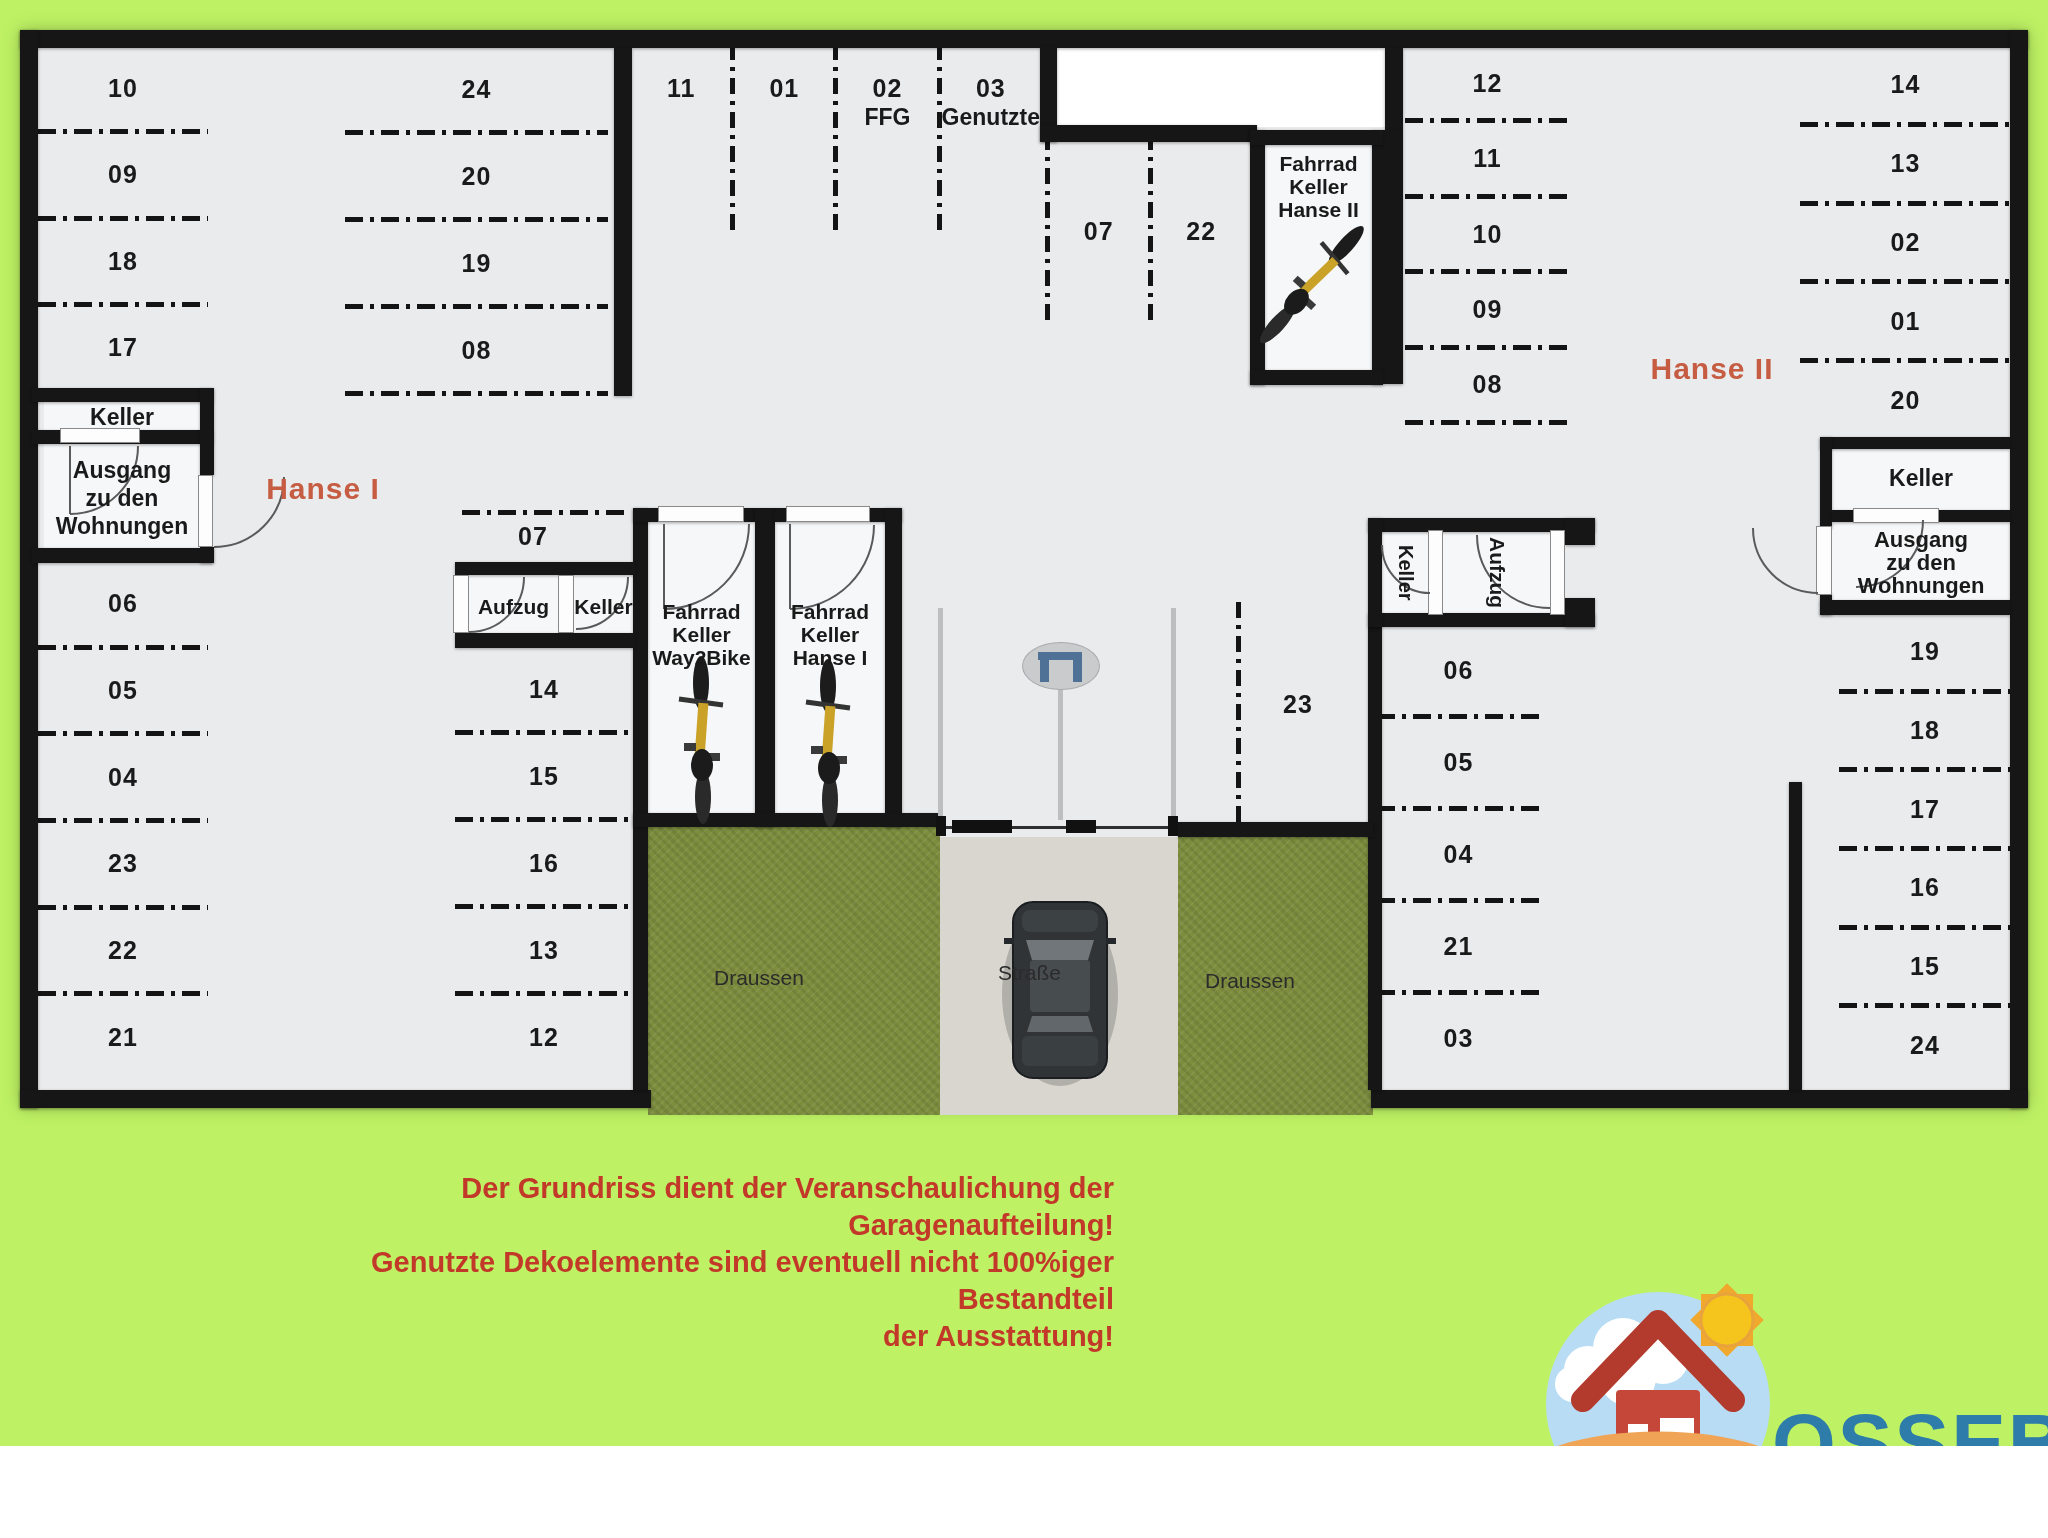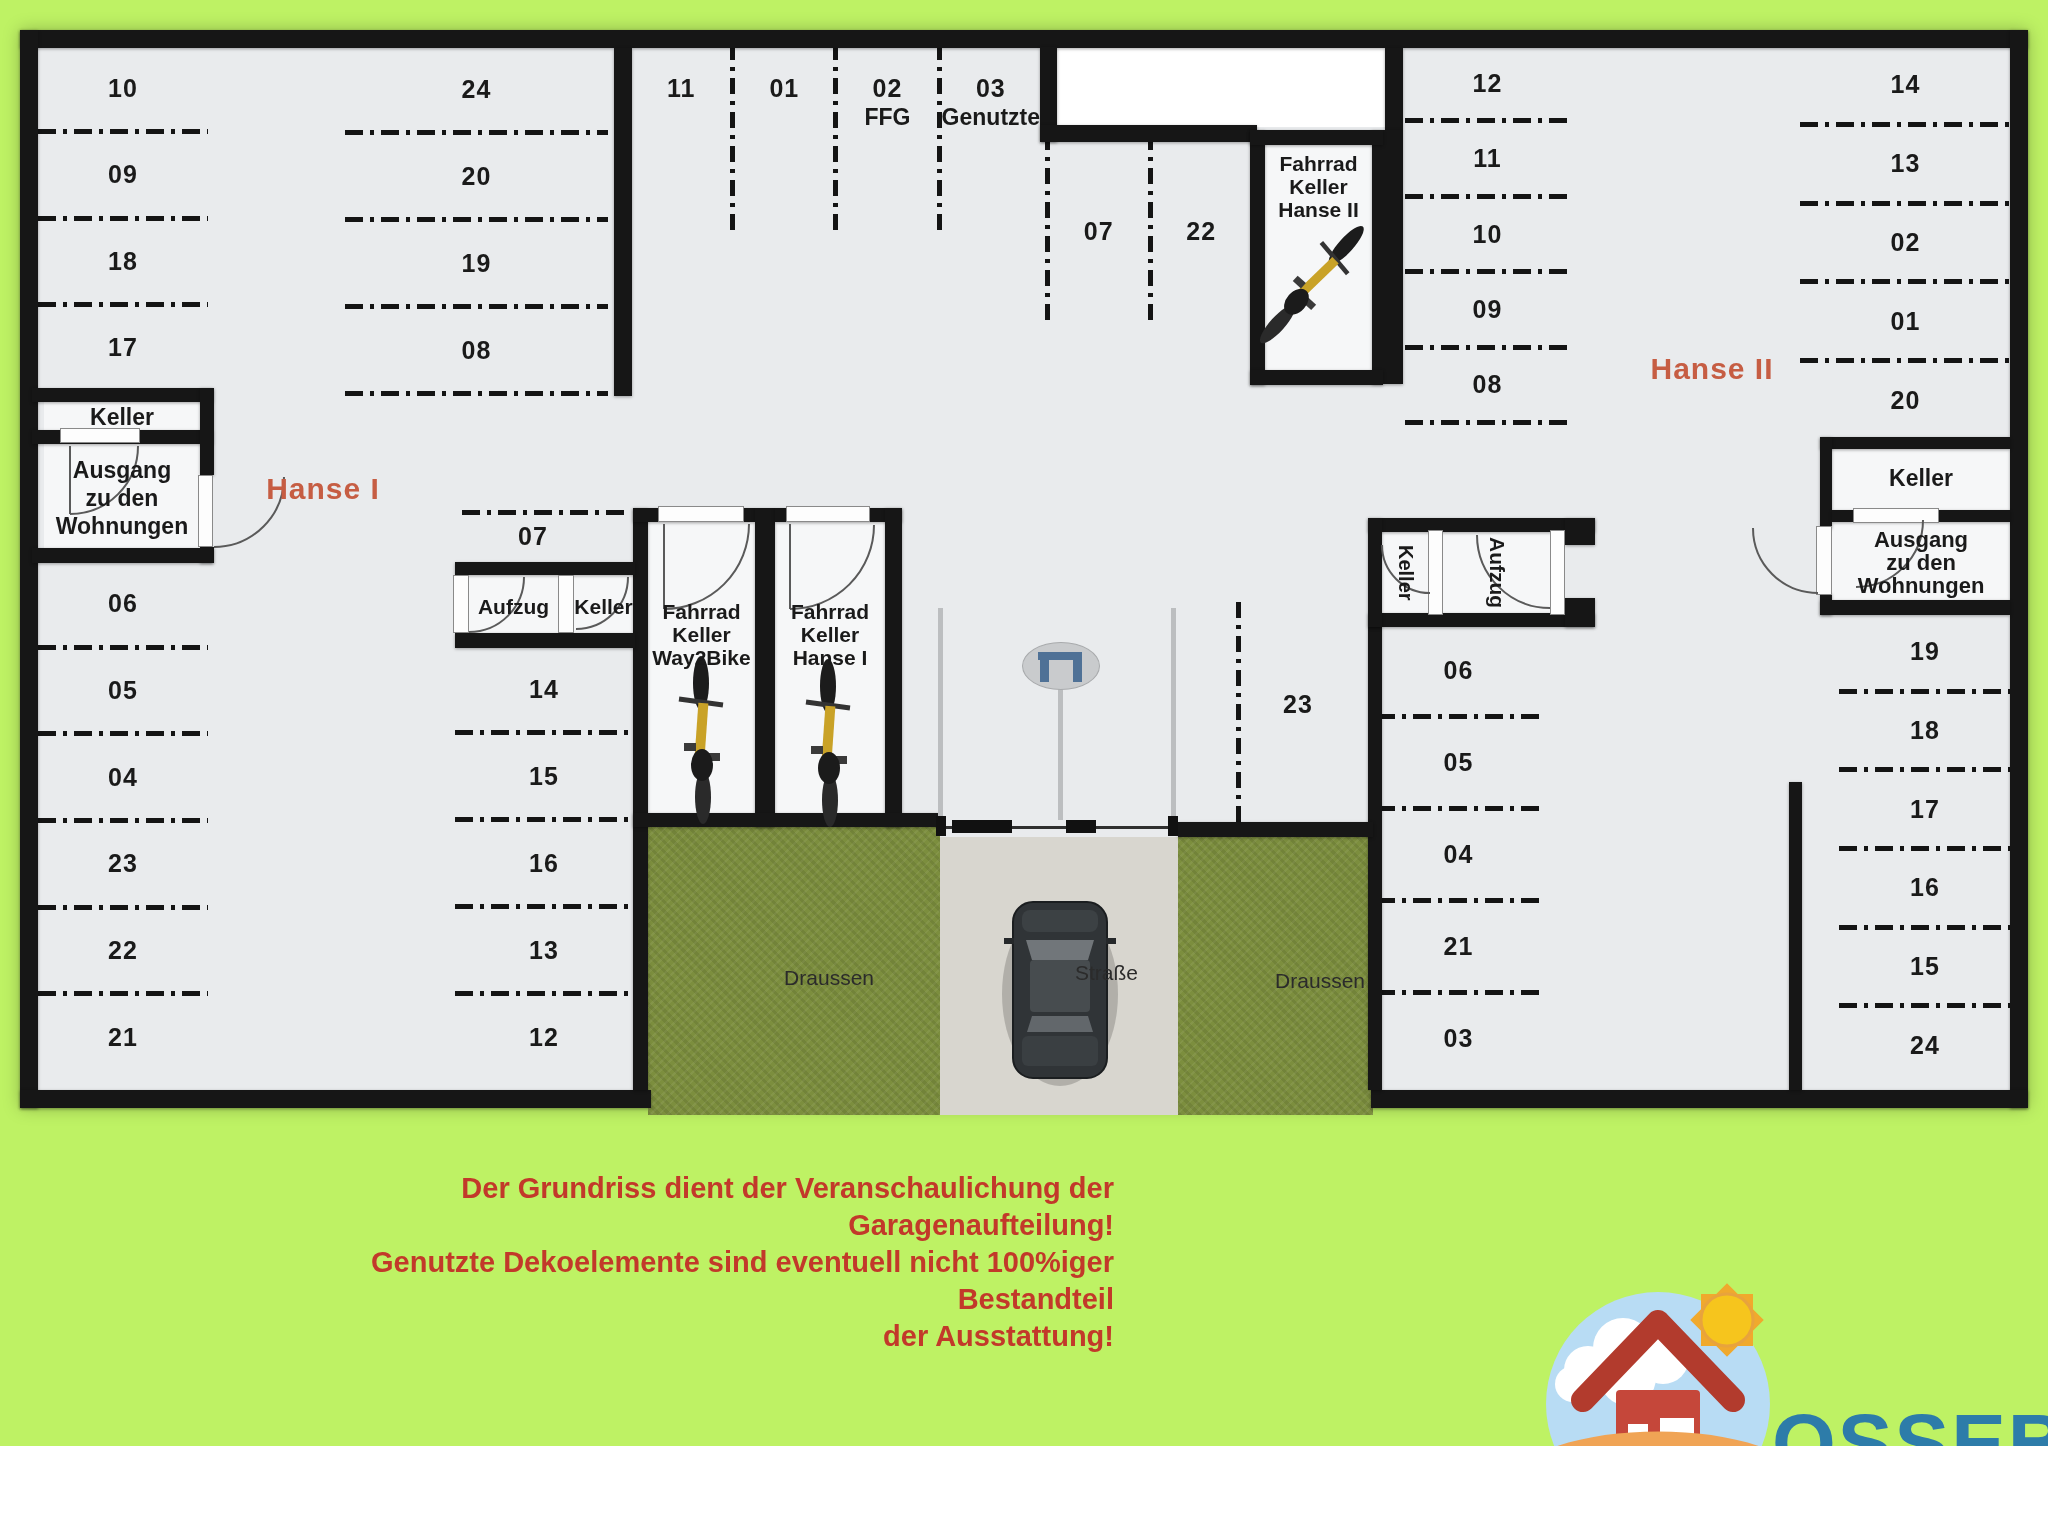--- a/index.html
+++ b/index.html
@@ -35,21 +35,21 @@
   .divider-v.alone{height:auto;}
   .room-label{z-index:6;text-align:center;font-weight:bold;}
   .room-label span{display:block;}
   .lab-23{font-size:23px;line-height:28px;}
   .lab-21{font-size:21px;line-height:23px;}
   .lab-22{font-size:22px;line-height:23px;}
   .nowrap{white-space:nowrap;}
   .vert{display:flex;align-items:center;justify-content:center;z-index:6;}
   .vert span{writing-mode:vertical-rl;font-weight:bold;font-size:21px;}
   .hanse{z-index:6;color:var(--accent);font-weight:bold;font-size:30px;text-align:center;letter-spacing:1px;}
-  .outlabel{z-index:6;font-size:21px;color:#2b2b2b;text-align:right;}
+  .outlabel{z-index:6;font-size:21px;color:#2b2b2b;text-align:left;}
   .spotlabel{z-index:6;font-weight:bold;font-size:25px;text-align:center;letter-spacing:1px;}
   .disclaimer{z-index:6;text-align:right;color:var(--red);font-weight:bold;font-size:29px;line-height:37px;}
   .post{background:#bcbec0;z-index:4;}
   .gate-ellipse{background:#c9cbcd;border:1px solid #a9abad;border-radius:50%;z-index:4;}
   .gate-sym{background:#4f7196;z-index:5;}
   .gate-line{background:#2f2f2f;z-index:4;}
   .gate-block{background:#111;z-index:4;}
   svg.overlay{position:absolute;left:0;top:0;z-index:5;pointer-events:none;}
   .brand{z-index:7;color:var(--logoblue);font-weight:bold;font-size:82px;letter-spacing:2px;white-space:nowrap;}
   .brand-sub{z-index:7;color:var(--logoblue);font-weight:bold;font-size:29px;white-space:nowrap;}

